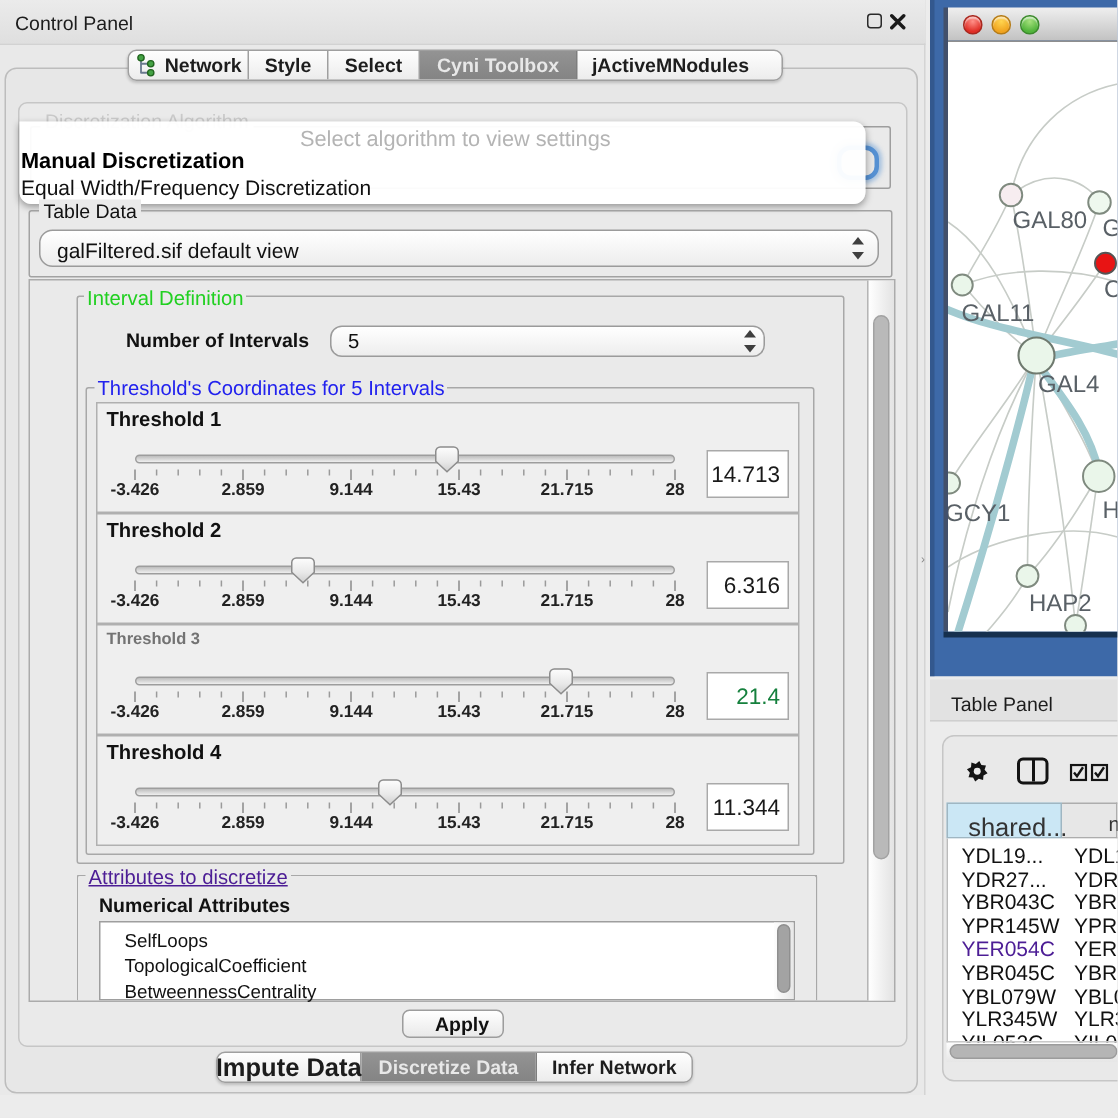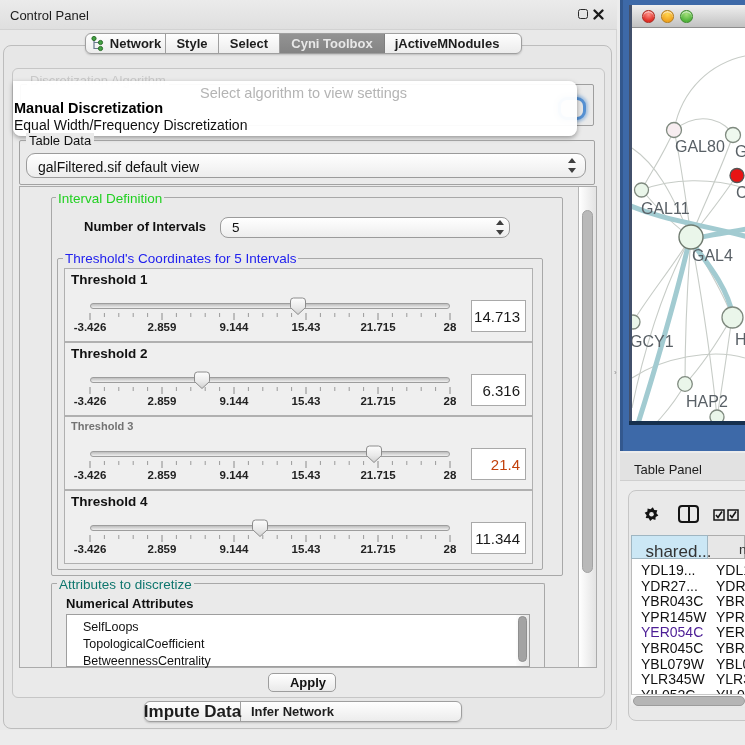--- a/index.html
+++ b/index.html
@@ -185,21 +185,21 @@
 <div class="abs" style="left:54px;top:469px;width:72px;text-align:center;font-size:11.5px;font-weight:bold;color:#222;">-3.426</div>
 <div class="abs" style="left:126px;top:469px;width:72px;text-align:center;font-size:11.5px;font-weight:bold;color:#222;">2.859</div>
 <div class="abs" style="left:198px;top:469px;width:72px;text-align:center;font-size:11.5px;font-weight:bold;color:#222;">9.144</div>
 <div class="abs" style="left:270px;top:469px;width:72px;text-align:center;font-size:11.5px;font-weight:bold;color:#222;">15.43</div>
 <div class="abs" style="left:342px;top:469px;width:72px;text-align:center;font-size:11.5px;font-weight:bold;color:#222;">21.715</div>
 <div class="abs" style="left:414px;top:469px;width:72px;text-align:center;font-size:11.5px;font-weight:bold;color:#222;">28</div>
 <svg class="abs" style="left:366px;top:445px;" width="16" height="19" viewBox="0 0 16 19">
     <path d="M3.5 1 h9 a3 3 0 0 1 3 3 v6.5 L8 17.5 L0.5 10.5 V4 a3 3 0 0 1 3-3 Z" fill="url(#thg)" stroke="#8c8c8c" stroke-width="1"></path>
   </svg>
 <div class="abs" style="left:471px;top:448px;width:55px;height:32px;background:#fff;border:1px solid #a9a9a9;"></div>
-<div class="abs" style="left:471px;top:456px;width:49px;text-align:right;font-size:15px;color:#c2410c;">21.4</div>
+<div class="abs" style="left:471px;top:456px;width:49px;text-align:right;font-size:15px;color:#15803d;">21.4</div>
 <div class="abs" style="left:64px;top:490px;width:469px;height:74px;background:#efefef;border:1px solid #b0b0b0;"></div>
 <div class="abs" style="left:71px;top:494px;font-size:13.5px;font-weight:bold;color:#111;">Threshold 4</div>
 <div class="abs" style="left:90px;top:525px;width:360px;height:6px;border-radius:3px;background:linear-gradient(#bdbdbd,#efefef);border:1px solid #9d9d9d;"></div>
 <svg class="abs" style="left:80px;top:534px;" width="380" height="10" viewBox="0 0 380 10">
     <line x1="10.0" y1="1" x2="10.0" y2="8" stroke="#8a8a8a" stroke-width="1"></line>
     <line x1="24.4" y1="1" x2="24.4" y2="5" stroke="#9a9a9a" stroke-width="1"></line>
     <line x1="38.8" y1="1" x2="38.8" y2="5" stroke="#9a9a9a" stroke-width="1"></line>
     <line x1="53.2" y1="1" x2="53.2" y2="5" stroke="#9a9a9a" stroke-width="1"></line>
     <line x1="67.6" y1="1" x2="67.6" y2="5" stroke="#9a9a9a" stroke-width="1"></line>
     <line x1="82.0" y1="1" x2="82.0" y2="8" stroke="#8a8a8a" stroke-width="1"></line>
@@ -229,31 +229,32 @@
 <div class="abs" style="left:198px;top:543px;width:72px;text-align:center;font-size:11.5px;font-weight:bold;color:#222;">9.144</div>
 <div class="abs" style="left:270px;top:543px;width:72px;text-align:center;font-size:11.5px;font-weight:bold;color:#222;">15.43</div>
 <div class="abs" style="left:342px;top:543px;width:72px;text-align:center;font-size:11.5px;font-weight:bold;color:#222;">21.715</div>
 <div class="abs" style="left:414px;top:543px;width:72px;text-align:center;font-size:11.5px;font-weight:bold;color:#222;">28</div>
 <svg class="abs" style="left:252px;top:519px;" width="16" height="19" viewBox="0 0 16 19">
     <path d="M3.5 1 h9 a3 3 0 0 1 3 3 v6.5 L8 17.5 L0.5 10.5 V4 a3 3 0 0 1 3-3 Z" fill="url(#thg)" stroke="#8c8c8c" stroke-width="1"></path>
   </svg>
 <div class="abs" style="left:471px;top:522px;width:55px;height:32px;background:#fff;border:1px solid #a9a9a9;"></div>
 <div class="abs" style="left:471px;top:530px;width:49px;text-align:right;font-size:15px;color:#1a1a1a;">11.344</div>
 <div class="abs" style="left:51px;top:583px;width:494px;height:84px;border:1px solid #a8a8a8;border-top-left-radius:2px;border-top-right-radius:2px;border-bottom:none;"></div>
-<div class="abs" style="left:57px;top:577px;font-size:13.5px;color:#0f766e;background:#eaeaea;padding:0 2px;">Attributes to discretize</div>
+<div class="abs" style="left:57px;top:577px;font-size:13.5px;color:#4c1d95;background:#eaeaea;padding:0 2px;text-decoration:underline;">Attributes to discretize</div>
 <div class="abs" style="left:66px;top:596px;font-size:13px;font-weight:bold;color:#111;">Numerical Attributes</div>
 <div class="abs" style="left:66px;top:614px;width:464px;height:53px;background:#fff;border:1px solid #9e9e9e;"></div>
 <div class="abs" style="left:83px;top:620px;font-size:12.5px;color:#111;">SelfLoops</div>
 <div class="abs" style="left:83px;top:637px;font-size:12.5px;color:#111;">TopologicalCoefficient</div>
 <div class="abs" style="left:83px;top:654px;font-size:12.5px;color:#111;">BetweennessCentrality</div>
 <div class="abs" style="left:516px;top:615px;width:13px;height:51px;background:linear-gradient(90deg,#fdfdfd,#e8e8e8);"></div>
 <div class="abs" style="left:518px;top:616px;width:9px;height:46px;background:#a3a3a3;border:1px solid #8f8f8f;border-radius:5px;"></div>
 <div class="abs" style="left:268px;top:673px;width:68px;height:19px;background:linear-gradient(#ffffff,#e9e9e9);border:1px solid #9d9d9d;border-radius:5px;display:flex;align-items:center;justify-content:center;font-size:13px;font-weight:bold;color:#111;padding-left:12px;">Apply</div>
 <div class="abs" style="left:144px;top:701px;width:318px;height:21px;background:linear-gradient(#fefefe,#ececec);border:1px solid #9f9f9f;border-radius:6px;overflow:hidden;display:flex;box-shadow:0 1px 2px rgba(0,0,0,0.18);">
     <div style="width:96px;height:100%;color:#1d1d1d;border-right:1px solid #9f9f9f;display:flex;align-items:center;justify-content:center;font-size:17px;font-weight:bold;white-space:nowrap;">Impute Data</div>
+    <div style="width:117px;height:100%;background:linear-gradient(#939393,#848484);color:#e8e8e8;border-right:1px solid #7e7e7e;display:flex;align-items:center;justify-content:center;font-size:13px;font-weight:bold;white-space:nowrap;">Discretize Data</div>
     <div style="width:103px;height:100%;color:#1d1d1d;display:flex;align-items:center;justify-content:center;font-size:13px;font-weight:bold;white-space:nowrap;">Infer Network</div>
   </div>
 <div class="abs" style="left:614px;top:368px;width:5px;height:9px;color:#8a8a8a;font-size:8px;">›</div>
 <div class="abs" style="left:620px;top:0;width:125px;height:451px;background:#3d69a8;"></div>
 <div class="abs" style="left:620px;top:0;width:3px;height:451px;background:#33588e;"></div>
 <div class="abs" style="left:629px;top:421px;width:116px;height:4px;background:#16304e;"></div>
 <div class="abs" style="left:629px;top:5px;width:3px;height:416px;background:#42506b;"></div>
 <div class="abs" style="left:632px;top:5px;width:113px;height:23px;background:linear-gradient(#efefef,#c2c2c2);border-bottom:1px solid #8e8e8e;"></div>
 <div class="abs" style="left:642px;top:10px;width:12.5px;height:12.5px;border-radius:50%;background:radial-gradient(circle at 50% 30%, #ff9088 0%, #e02f27 70%);border:1px solid #a8281f;box-shadow:inset 0 1.5px 1px rgba(255,255,255,0.6);"></div>
 <div class="abs" style="left:661px;top:10px;width:12.5px;height:12.5px;border-radius:50%;background:radial-gradient(circle at 50% 30%, #ffd54f 0%, #f0a420 70%);border:1px solid #b57c18;box-shadow:inset 0 1.5px 1px rgba(255,255,255,0.6);"></div>

